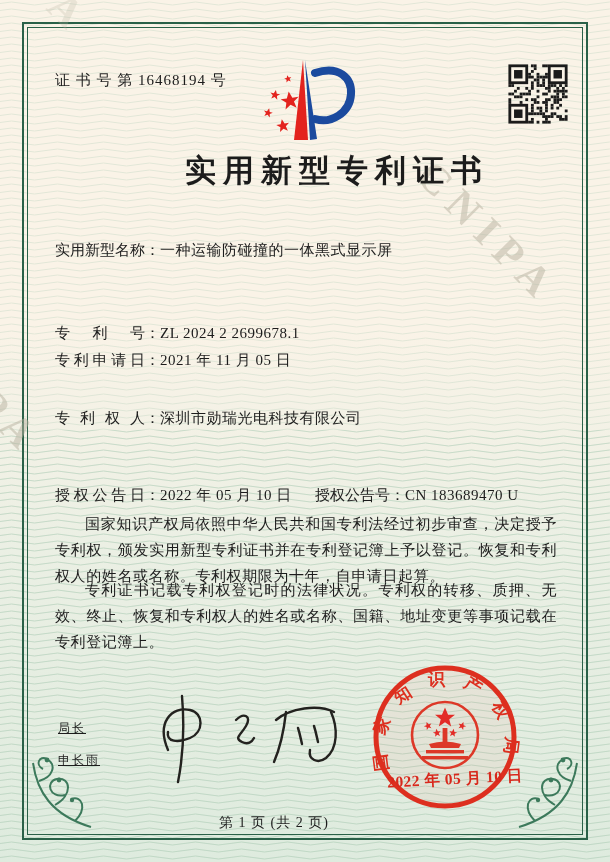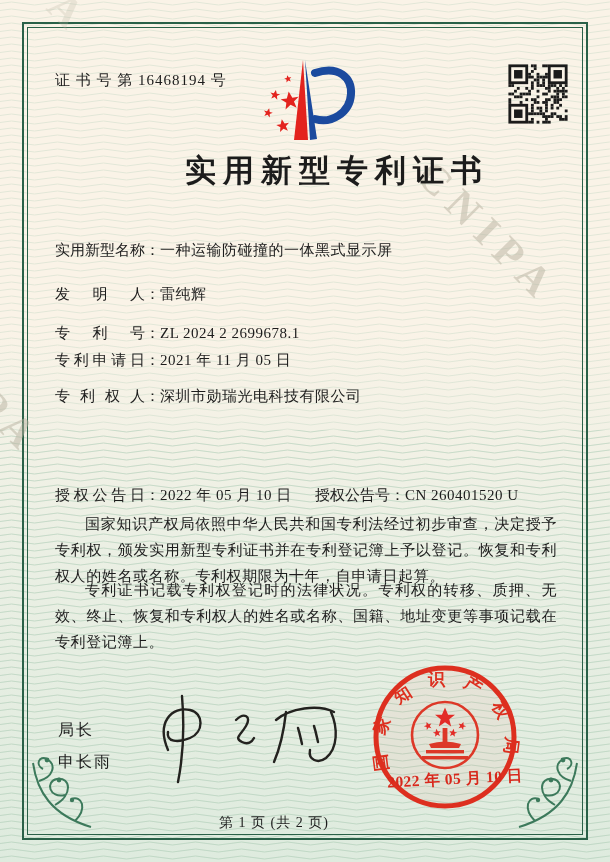--- a/index.html
+++ b/index.html
@@ -14,21 +14,21 @@
   .certno{position:absolute;left:55px;top:62px;font-size:15px;letter-spacing:1px;margin-top:9px;}
   .logo{position:absolute;left:232px;top:56px;}
   .qr{position:absolute;left:507px;top:63px;}
   .title{position:absolute;left:0;top:150px;width:610px;text-align:center;font-size:31px;font-weight:bold;letter-spacing:7px;padding-left:32px;}
   .row{position:absolute;left:55px;width:502px;font-size:15px;line-height:1.45;}
   .flabel{display:inline-block;width:6em;text-align:justify;text-align-last:justify;vertical-align:top;}
   .fvalue{display:inline-block;vertical-align:top;letter-spacing:.5px;}
   .addr .fvalue{width:396px;word-break:break-all;}
   .grp2{position:absolute;left:260px;top:0;}
   .para{position:absolute;left:55px;width:502px;font-size:15px;line-height:26px;text-align:justify;text-indent:2em;letter-spacing:.6px;}
-  .signer{position:absolute;left:58px;font-family:"Liberation Sans","DejaVu Sans",sans-serif;font-size:16px;letter-spacing:2px;}
+  .signer{position:absolute;left:58px;font-family:"Liberation Sans","DejaVu Sans",sans-serif;font-size:12px;letter-spacing:2px;text-decoration:underline;}
   .sig{position:absolute;left:138px;top:686px;}
   .seal{position:absolute;left:370px;top:662px;z-index:4;}
   .sealdate{position:absolute;left:375px;top:769px;width:160px;text-align:center;font-size:15.5px;font-weight:bold;color:#d8281c;transform:rotate(-3deg);z-index:5;letter-spacing:.5px;}
   .footer{position:absolute;left:0;top:814px;width:548px;text-align:center;font-size:14px;letter-spacing:1px;}
   .orn{position:absolute;z-index:2;}
 </style>
 </head>
 <body>
 
 <div class="cert">
@@ -227,35 +227,32 @@
         <rect x="1.4090909090909092" y="40.86363636363636" width="19.727272727272727" height="19.727272727272727" fill="#1b1b1b"></rect>
         <rect x="4.2272727272727275" y="43.68181818181818" width="14.090909090909092" height="14.090909090909092" fill="#faf3e7"></rect>
         <rect x="7.045454545454546" y="46.5" width="8.454545454545455" height="8.454545454545455" fill="#1b1b1b"></rect>
       </svg>
 
     <div class="title">实用新型专利证书</div>
 
     <div class="row" style="top:240px">
       <span class="flabel">实用新型名称</span><span>：</span><span class="fvalue">一种运输防碰撞的一体黑式显示屏</span>
     </div>
-    <div class="row" style="top:284px">
-      <span class="flabel">发明人</span><span>：</span><span class="fvalue">雷纯辉</span>
-    </div>
     <div class="row" style="top:323px">
       <span class="flabel">专利号</span><span>：</span><span class="fvalue">ZL 2024 2 2699678.1</span>
     </div>
     <div class="row" style="top:350px">
       <span class="flabel">专利申请日</span><span>：</span><span class="fvalue">2021 年 11 月 05 日</span>
     </div>
-    <div class="row" style="top:386px">
+    <div class="row" style="top:408px">
       <span class="flabel">专利权人</span><span>：</span><span class="fvalue">深圳市勋瑞光电科技有限公司</span>
     </div>
     <div class="row" style="top:485px">
       <span><span class="flabel">授权公告日</span><span>：</span><span class="fvalue">2022 年 05 月 10 日</span></span>
-      <span class="grp2"><span class="flabel" style="width:5em">授权公告号</span><span>：</span><span class="fvalue">CN 260401520 U</span></span>
+      <span class="grp2"><span class="flabel" style="width:5em">授权公告号</span><span>：</span><span class="fvalue">CN 183689470 U</span></span>
     </div>
 
     <div class="para" style="top:511px">国家知识产权局依照中华人民共和国专利法经过初步审查，决定授予专利权，颁发实用新型专利证书并在专利登记簿上予以登记。恢复和专利权人的姓名或名称。专利权期限为十年，自申请日起算。</div>
     <div class="para" style="top:577px">专利证书记载专利权登记时的法律状况。专利权的转移、质押、无效、终止、恢复和专利权人的姓名或名称、国籍、地址变更等事项记载在专利登记簿上。</div>
 
     <div class="signer" style="top:720px">局长</div>
     <div class="signer" style="top:752px">申长雨</div>
 
     <svg class="sig" width="210" height="105" viewBox="0 0 210 105">
       <g fill="none" stroke="#23221f" stroke-width="2.4" stroke-linecap="round">

